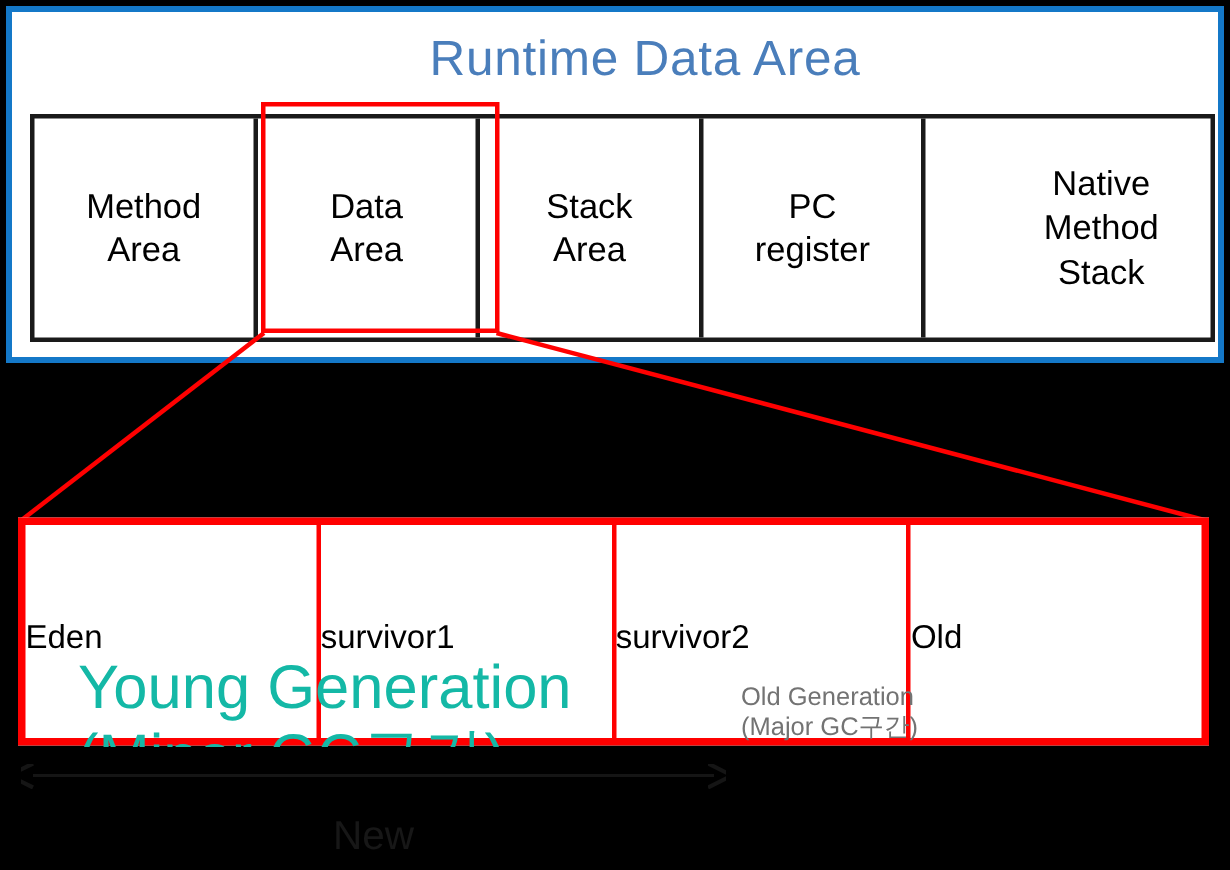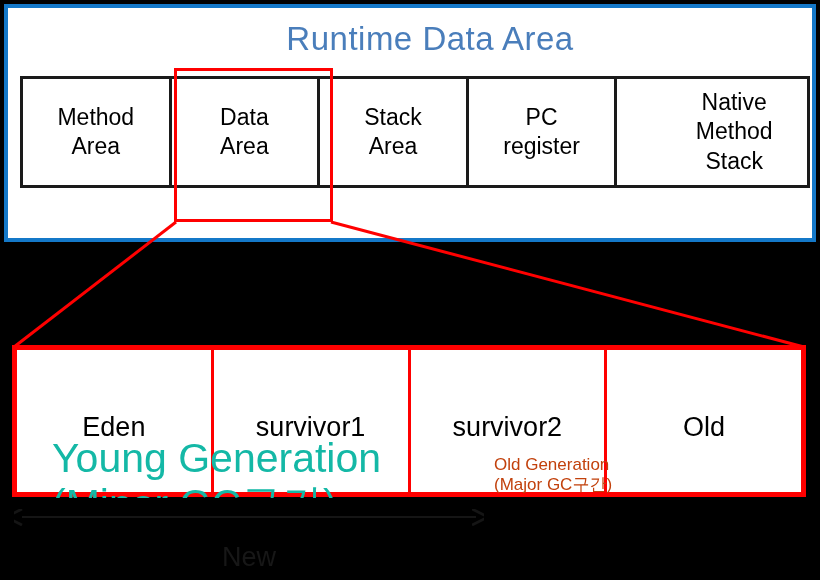--- a/index.html
+++ b/index.html
@@ -39,21 +39,21 @@
     white-space: nowrap;
     padding-left: 20px;
   }
 
   
   #top-row {
     position: absolute;
     left: 12px;
     top: 68px;
     width: 790px;
-    height: 112px;
+    height: 152px;
     border: 3px solid #1a1a1a;
     box-sizing: border-box;
     display: flex;
   }
   .top-cell {
     flex: 1 1 0;
     box-sizing: border-box;
     border-right: 3px solid #1a1a1a;
     display: flex;
     align-items: center;
@@ -108,22 +108,22 @@
     border-right: 3px solid #ff0000;
     position: relative;
     background: transparent;
   }
   .heap-cell:last-child { border-right: none; }
   .heap-cell .cell-label {
     position: absolute;
     left: 0;
     top: 62px;
     width: 100%;
-    text-align: center;
-    font-size: 27px;
+    text-align: left;
+    font-size: 22px;
     color: #000000;
     white-space: nowrap;
   }
 
   
   #young-gen-overlay {
     position: absolute;
     left: 52px;
     top: 436px;
     width: 430px;
@@ -136,21 +136,21 @@
     z-index: 5;
   }
   #old-gen-overlay {
     position: absolute;
     left: 494px;
     top: 455px;
     width: 160px;
     text-align: left;
     font-size: 17px;
     line-height: 1.18;
-    color: #c2410c;
+    color: #737373;
     white-space: pre-line;
     pointer-events: none;
     z-index: 5;
   }
   
   #overlay-mask {
     position: absolute;
     left: 0;
     top: 498px;
     width: 820px;

